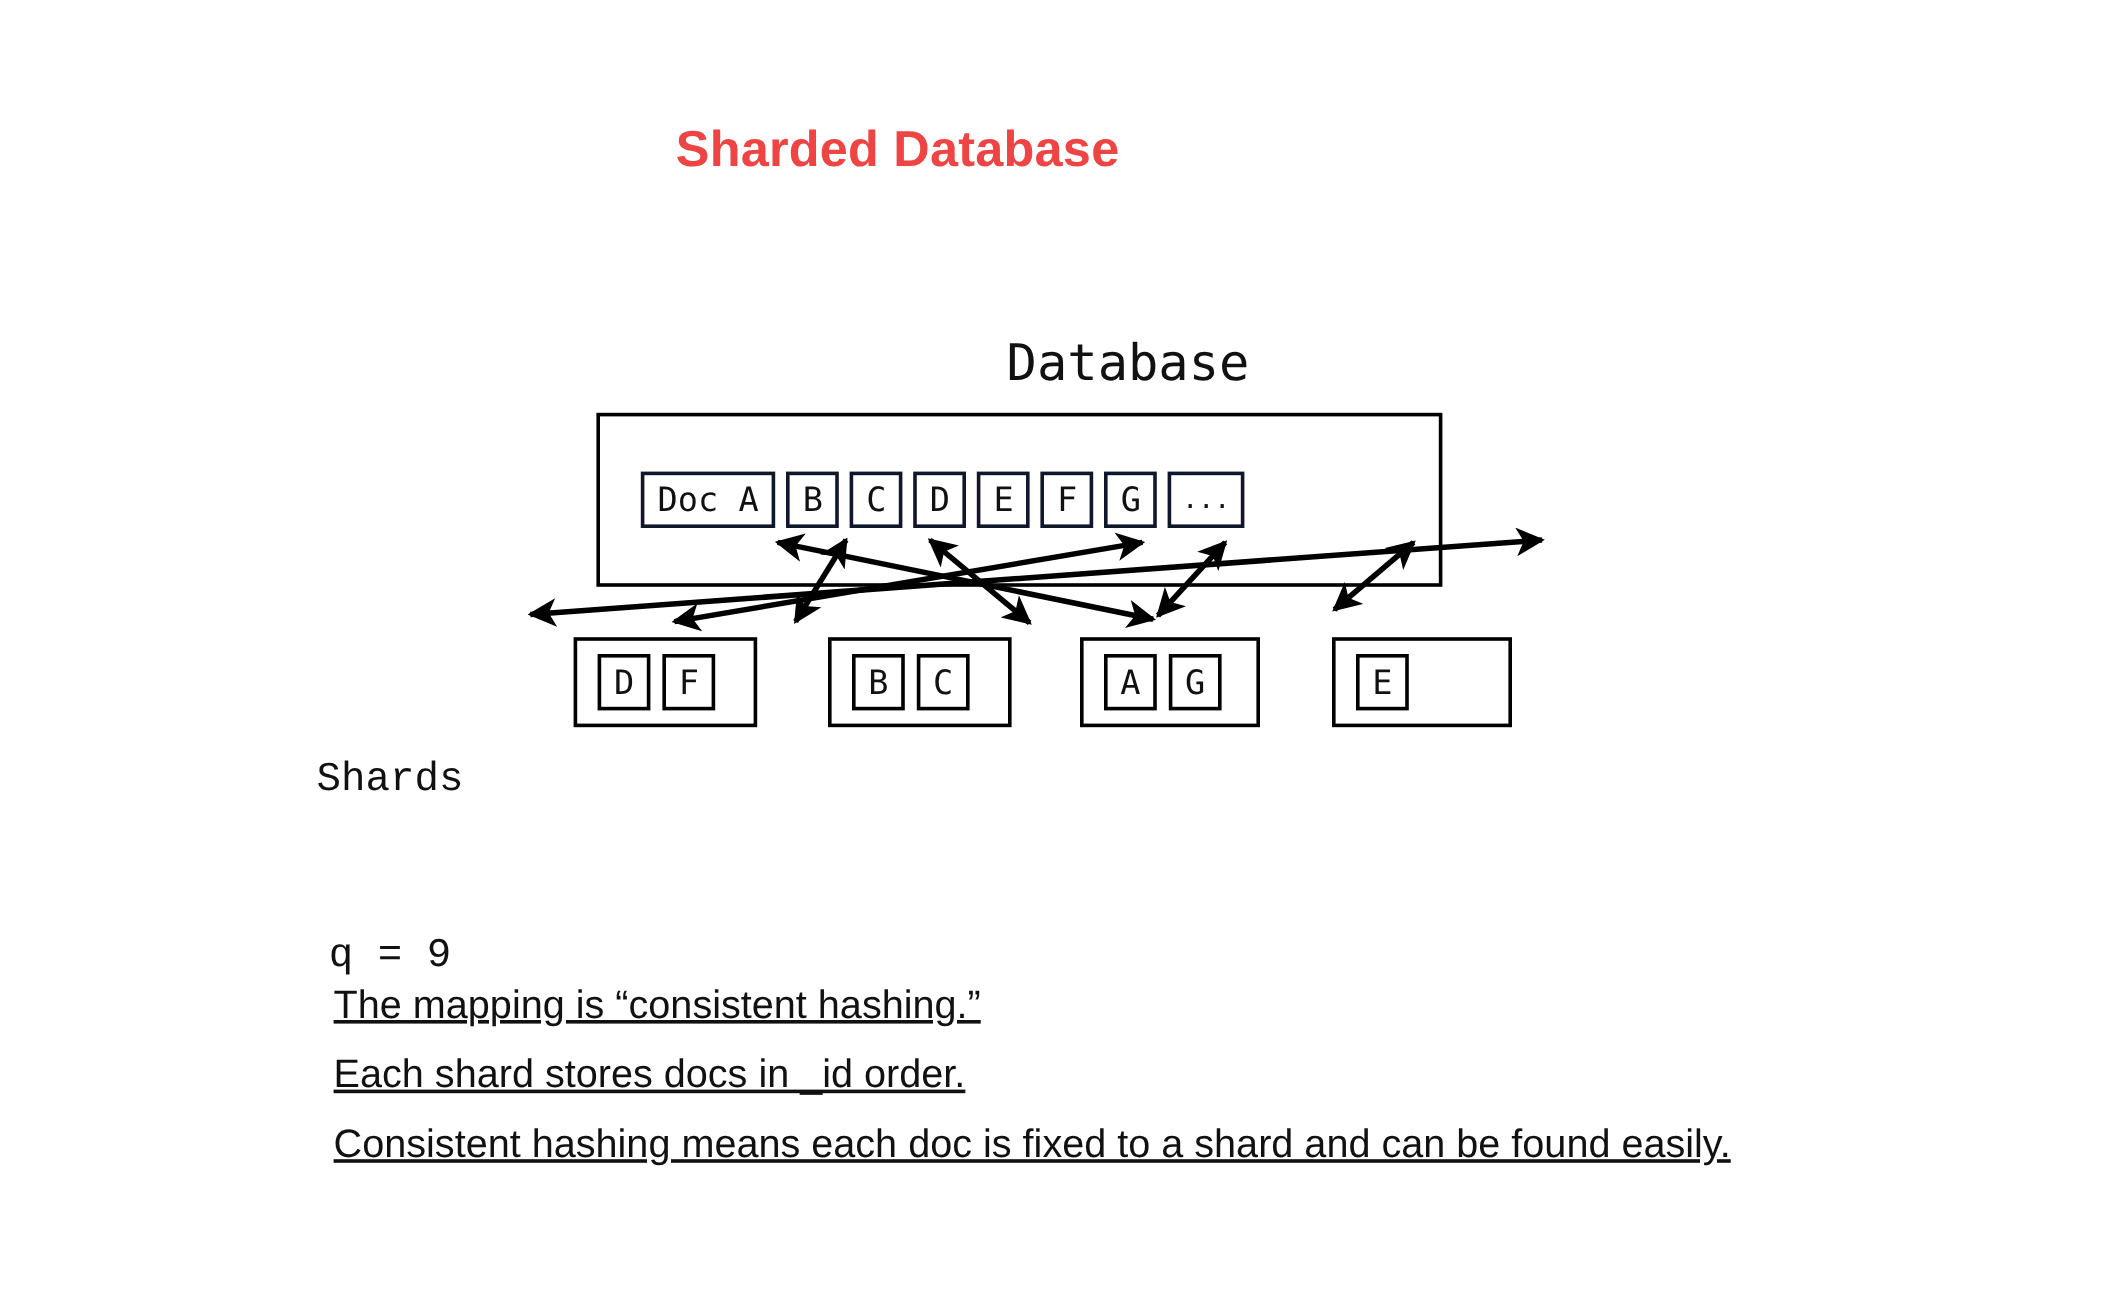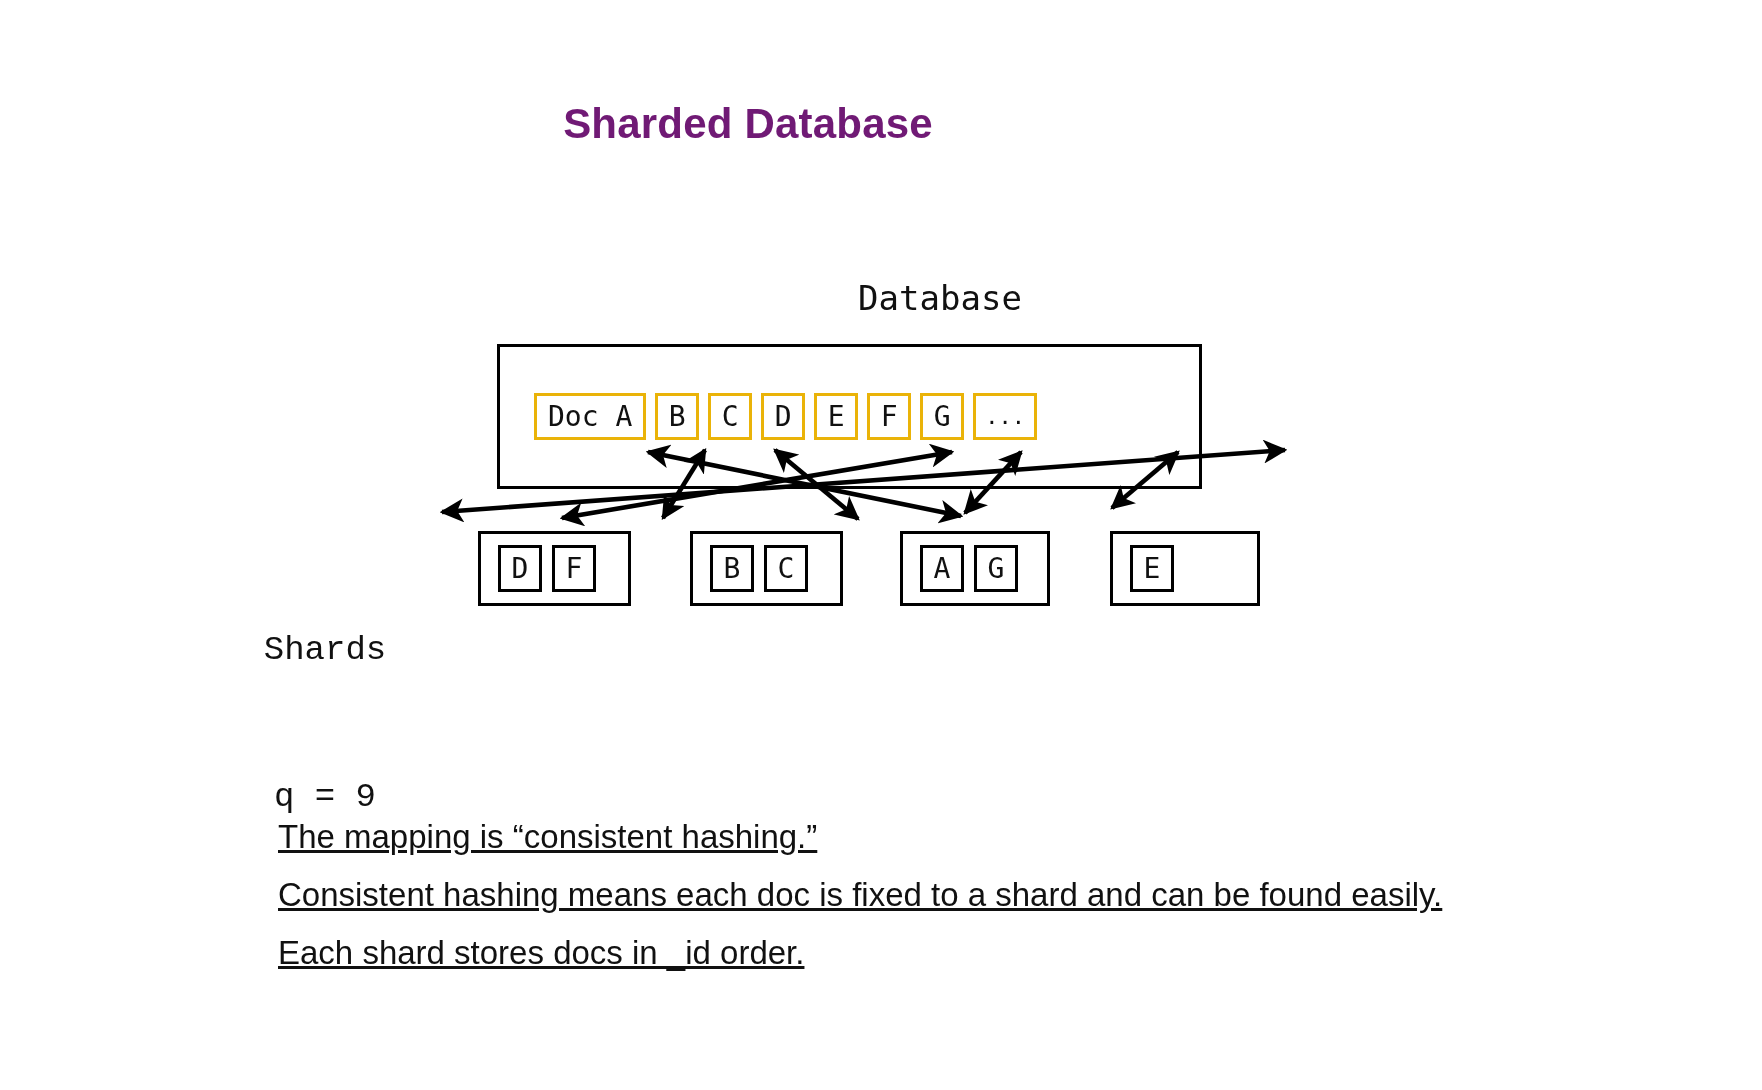--- a/index.html
+++ b/index.html
@@ -21,41 +21,41 @@
   #slide-title {
     position: absolute;
     left: 0;
     top: 100px;
     width: 1496px;
     text-align: center;
     font-family: "Liberation Sans", sans-serif;
     font-weight: bold;
     font-size: 42px;
     letter-spacing: 0.2px;
-    color: #701a75;
+    color: #ef4444;
   }
 
   
   #diagram {
     position: absolute;
     left: 0;
     top: 0;
     width: 1762px;
     height: 1090px;
   }
 
   
   #database-label {
     position: absolute;
     left: 700px;
     top: 278px;
     width: 480px;
     text-align: center;
     font-family: "DejaVu Sans Mono", "Liberation Mono", monospace;
-    font-size: 34px;
+    font-size: 42px;
     color: #111111;
     white-space: nowrap;
   }
 
   
   #database-box {
     position: absolute;
     left: 497px;
     top: 344px;
     width: 705px;
@@ -68,21 +68,21 @@
   
   #doc-row {
     position: absolute;
     left: 534px;
     top: 393px;
     display: flex;
     align-items: stretch;
     gap: 9px;
   }
   .doc-chip {
-    border: 3px solid #eab308;
+    border: 3px solid #0f172a;
     box-sizing: border-box;
     height: 47px;
     min-width: 44px;
     display: flex;
     align-items: center;
     justify-content: center;
     font-family: "DejaVu Sans Mono", "Liberation Mono", monospace;
     font-size: 28px;
     line-height: 1;
     padding: 0 7px;
@@ -232,15 +232,15 @@
 
       <line x1="1285" y1="450" x2="442" y2="512"></line>
 
       <line x1="1112" y1="508" x2="1178" y2="452"></line>
     </g>
   </svg>
 </div>
 
 <div id="caption">
   <span class="caption-line">The mapping is “consistent hashing.”</span>
+  <span class="caption-line">Each shard stores docs in _id order.</span>
   <span class="caption-line">Consistent hashing means each doc is fixed to a shard and can be found easily.</span>
-  <span class="caption-line">Each shard stores docs in _id order.</span>
 </div>
 
 </body></html>

